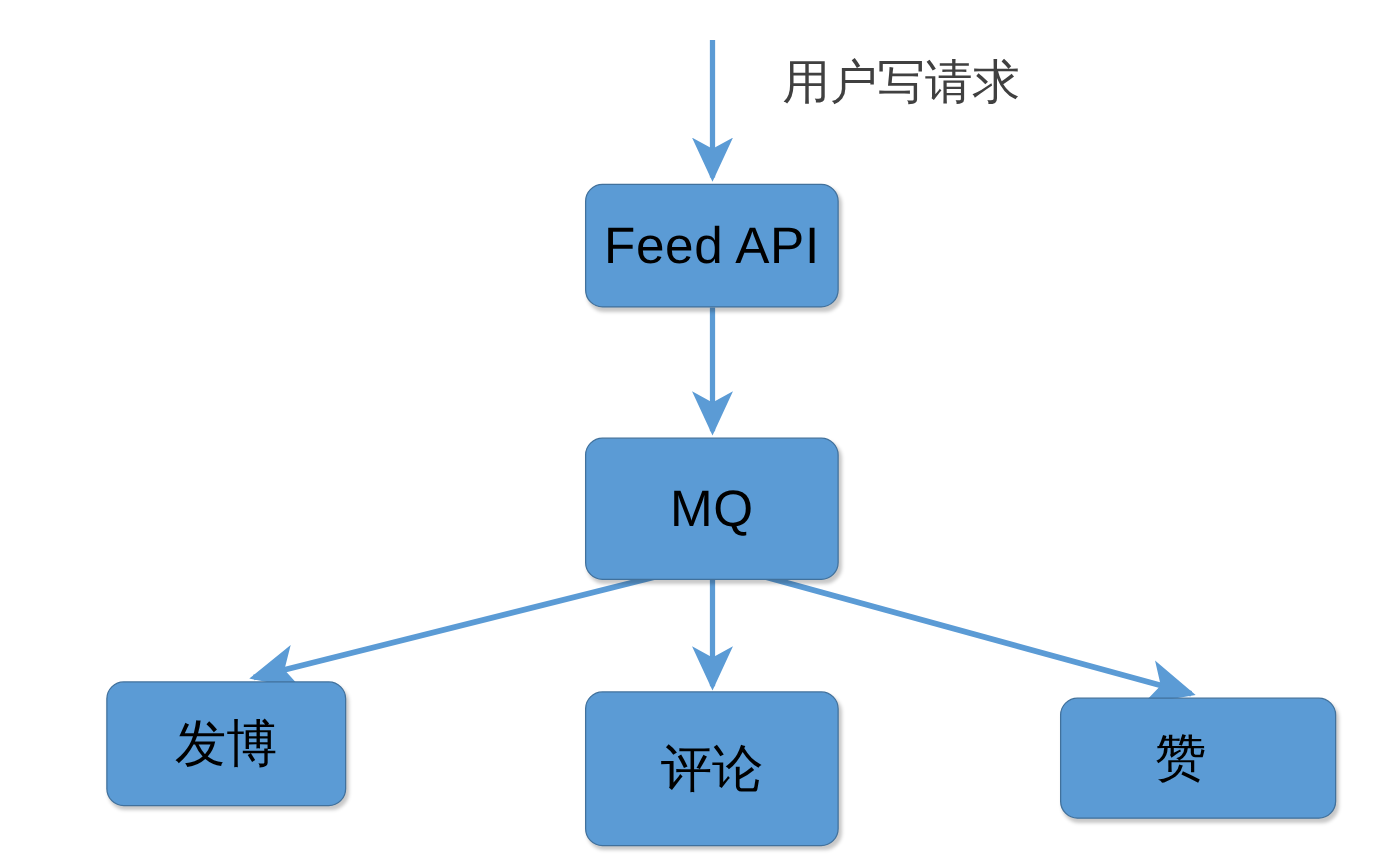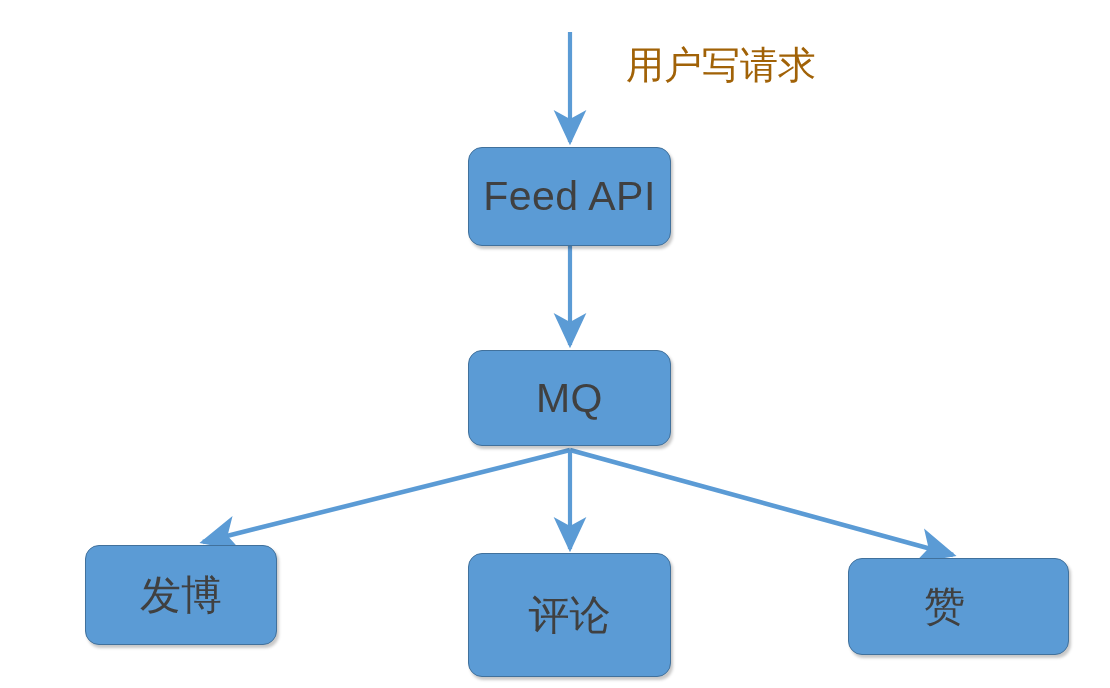--- a/index.html
+++ b/index.html
@@ -32,21 +32,21 @@
     border: 1px solid #41719C;
     border-radius: 14px;
     display: flex;
     align-items: center;
     justify-content: center;
     color: #ffffff;
     box-shadow: 2px 3px 3px rgba(0,0,0,0.22);
     z-index: 2;
   }
   .node-label {
-    color: #404040;
+    color: #000000;
     line-height: 1;
     white-space: nowrap;
   }
   .label-latin {
     font-size: 41px;
     font-weight: 400;
     letter-spacing: 0.5px;
   }
   .label-cjk {
     font-size: 41px;
@@ -55,21 +55,21 @@
   #node-feed-api {
     left: 468px;
     top: 147px;
     width: 203px;
     height: 99px;
   }
   #node-mq {
     left: 468px;
     top: 350px;
     width: 203px;
-    height: 96px;
+    height: 114px;
   }
   #node-post {
     left: 85px;
     top: 545px;
     width: 192px;
     height: 100px;
   }
   #node-comment {
     left: 468px;
     top: 553px;
@@ -82,21 +82,21 @@
     width: 221px;
     height: 97px;
     justify-content: flex-start;
     padding-left: 75px;
   }
   #request-label {
     position: absolute;
     left: 626px;
     top: 40px;
     font-size: 38px;
-    color: #a16207;
+    color: #404040;
     white-space: nowrap;
     z-index: 2;
   }
 </style>
 </head>
 <body>
 
 <div id="canvas">
 
   <svg id="wires" width="1110" height="688" viewBox="0 0 1110 688">

